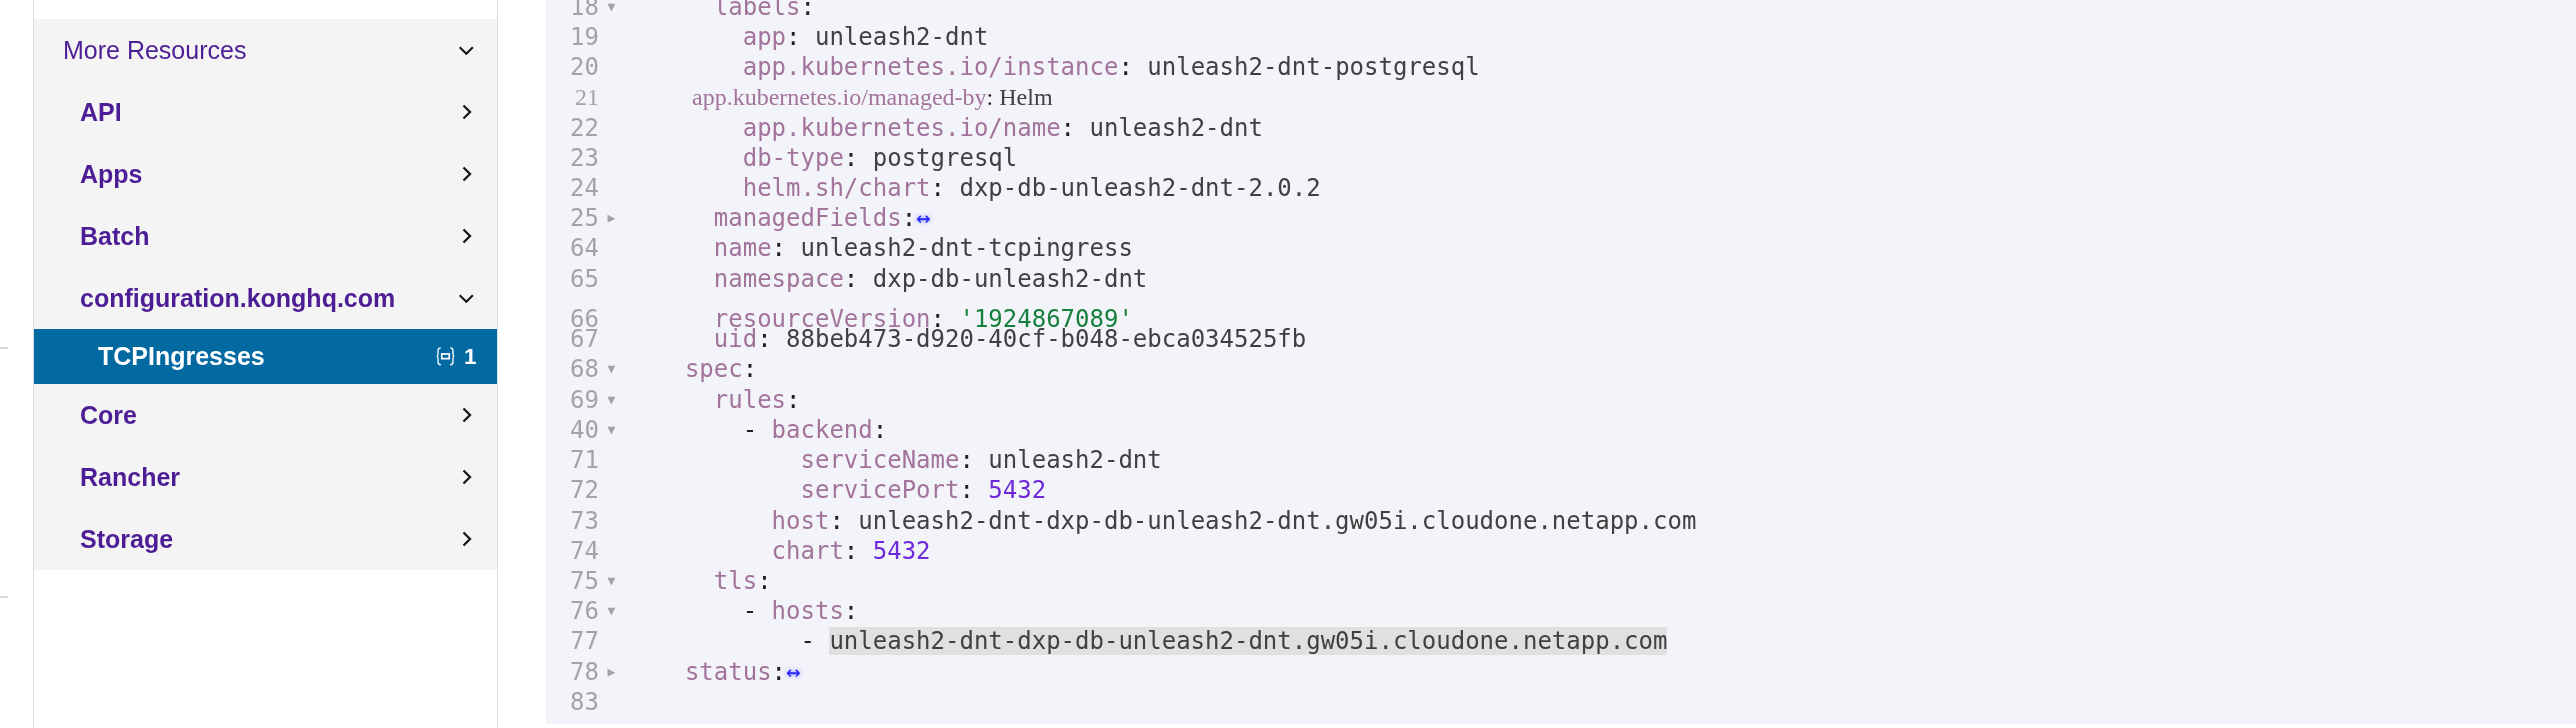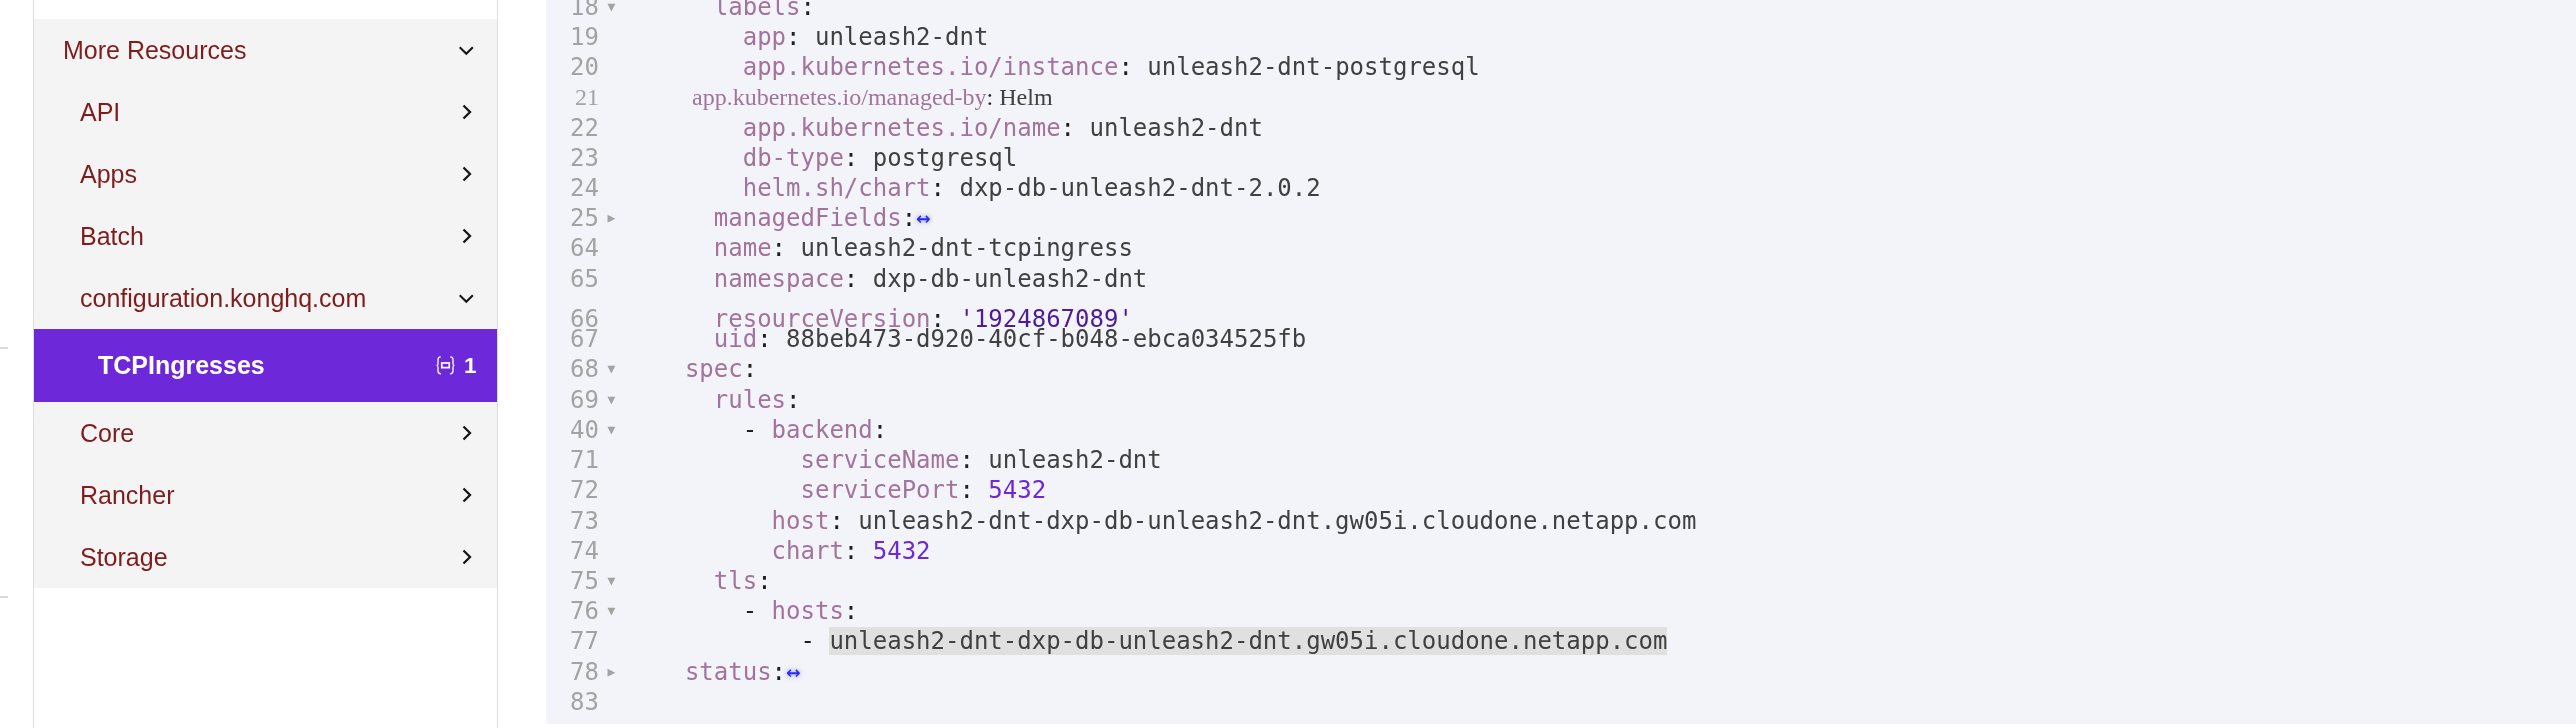--- a/index.html
+++ b/index.html
@@ -18,27 +18,27 @@
     position: absolute; left: 33px; top: 0; width: 465px; height: 728px;
     background: #ffffff;
     border-left: 1.9px solid #dcdce3;
     border-right: 1.9px solid #dcdce3;
     box-sizing: border-box;
   }
   .sidebar .top-strip { height: 19px; background: #ffffff; }
   .nav-group { background: #f4f4f4; }
   .nav-item {
     position: relative; height: 62px; display: flex; align-items: center;
-    color: #7f1d1d; font-size: 25px; cursor: pointer; box-sizing: border-box;
+    color: #4c1d95; font-size: 25px; cursor: pointer; box-sizing: border-box;
   }
   .nav-item.level0 { padding-left: 29px; }
-  .nav-item.level1 { padding-left: 46px; }
+  .nav-item.level1 { padding-left: 46px; font-weight: bold; }
   .nav-item.level2 { padding-left: 64px; }
   .nav-item.active {
-    background: #6d28d9; color: #ffffff; font-weight: bold; height: 73px; text-align: center;
+    background: #0369a1; color: #ffffff; font-weight: bold; height: 55px; text-align: center;
   }
   .nav-item .chev {
     position: absolute; right: 20.6px; top: 50%; width: 20.6px; height: 20.6px;
     transform: translateY(-50%);
   }
   .nav-item .chev svg { width: 20.6px; height: 20.6px; display: block; }
   .nav-item .count-wrap {
     position: absolute; right: 20.6px; top: 50%; transform: translateY(-50%);
     display: flex; align-items: center; gap: 9.4px; font-size: 22.5px; font-weight: bold;
   }
@@ -60,21 +60,21 @@
   .fold {
     position: absolute; left: 58px; width: 15px; color: #a3a3a3; font-size: 13px; text-align: center;
   }
   .code {
     position: absolute; left: 110px; color: #1f1f1f;
   }
   .k { color: #a2739b; }
   .p { color: #1f1f1f; }
   .v { color: #404040; }
   .n { color: #6d28d9; }
-  .s { color: #4c1d95; }
+  .s { color: #15803d; }
   .ellip { color: #2727ff; text-shadow: 0 0 5.6px rgba(80,80,255,0.6); }
   .sel { background: #e0e0e0; }
 </style>
 </head>
 <body>
 
 <div class="left-gutter">
   <div class="tick" style="top:347px;"></div>
   <div class="tick" style="top:596px;"></div>
 </div>

